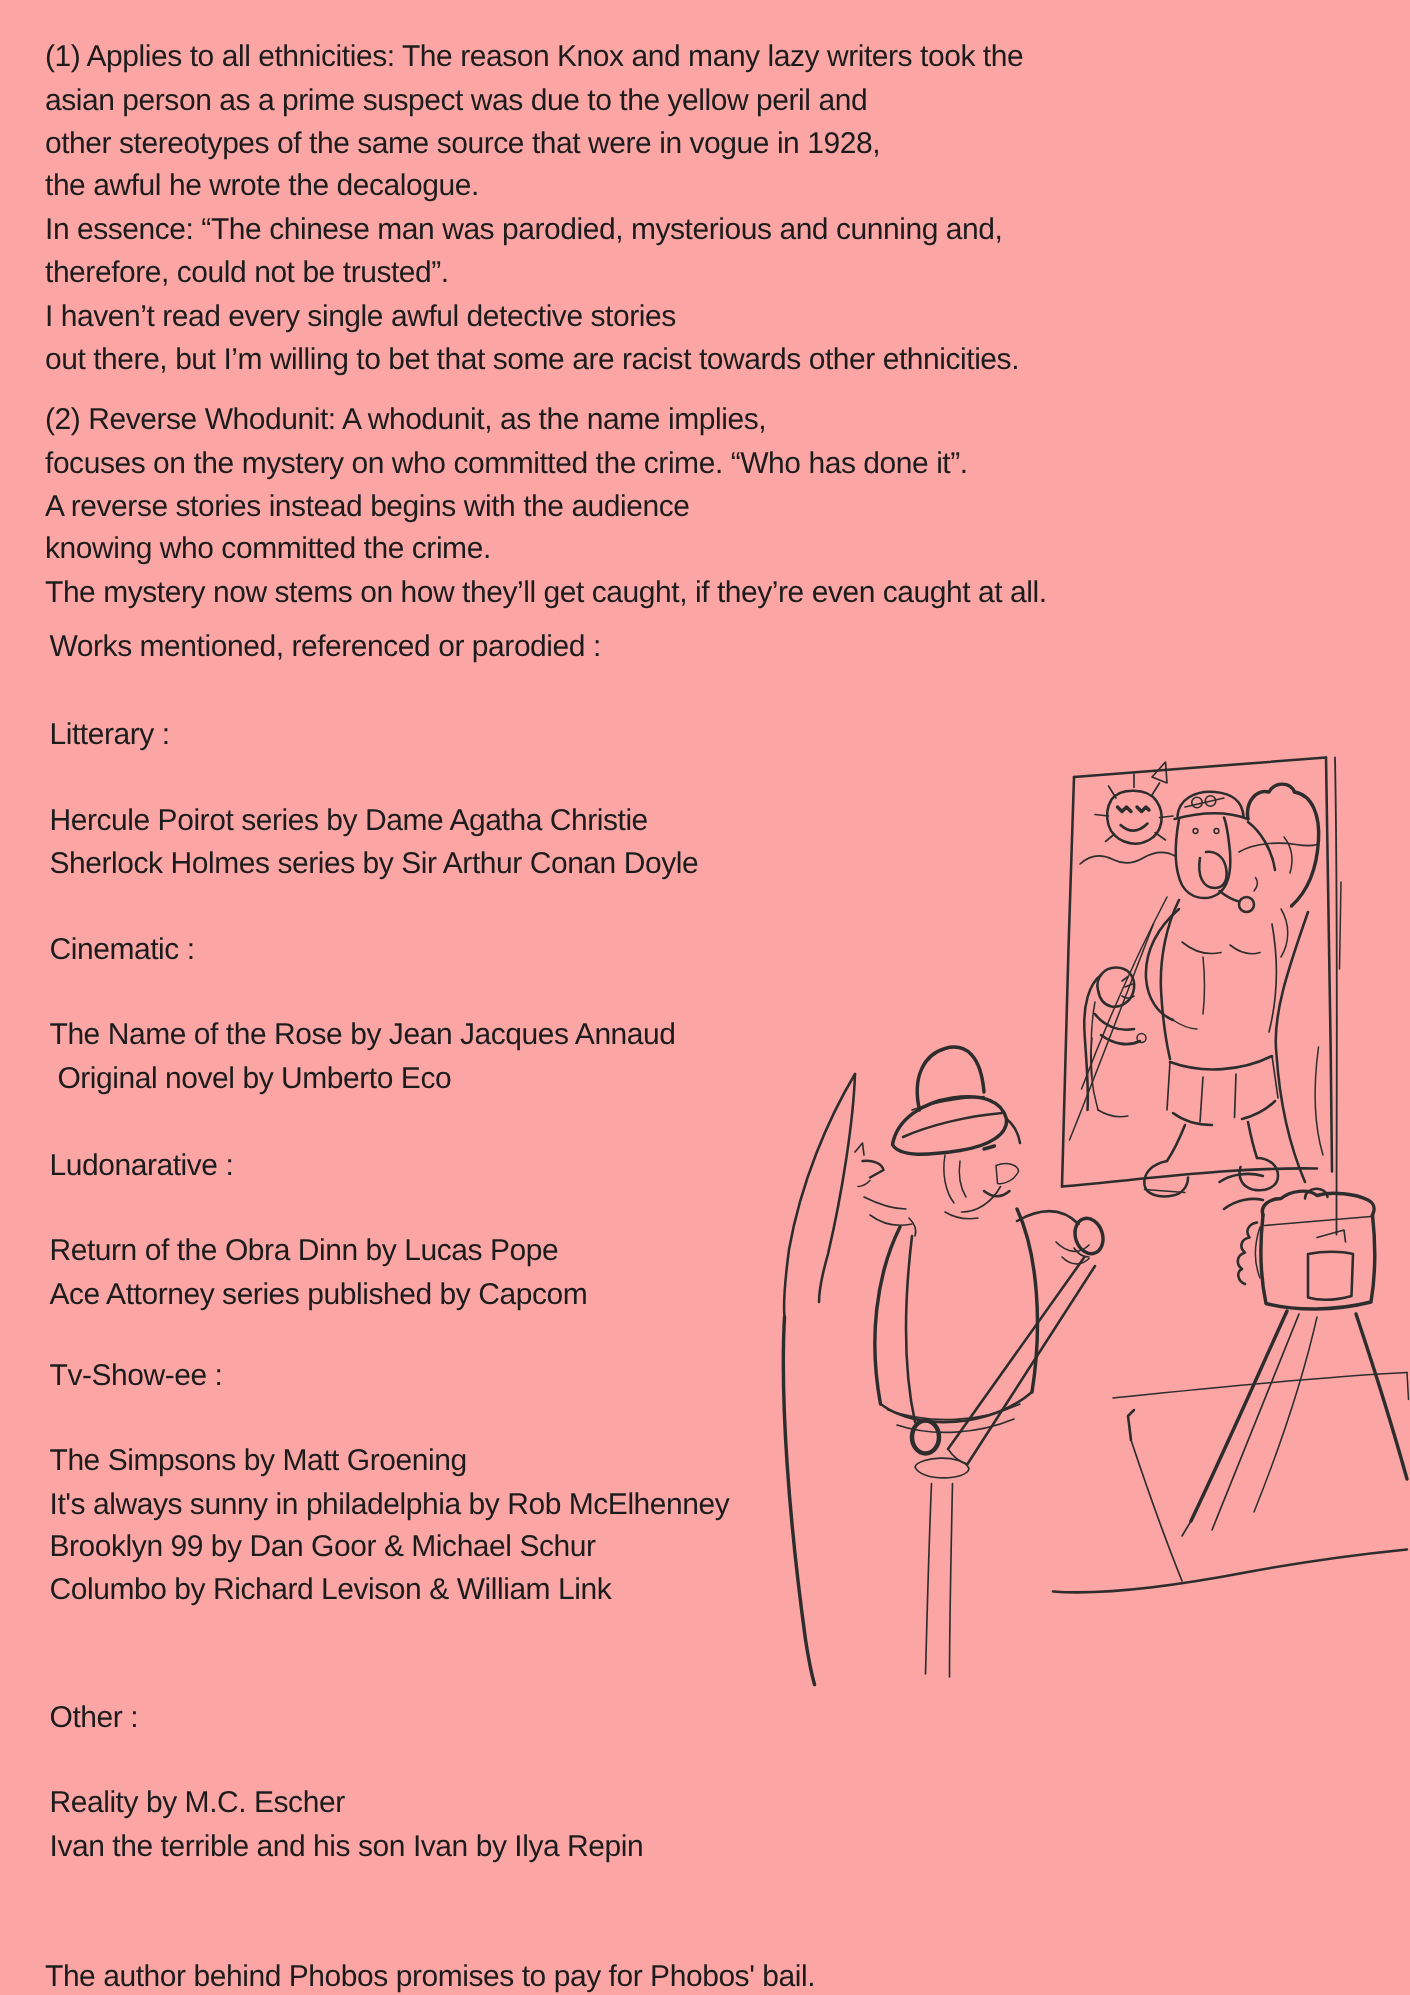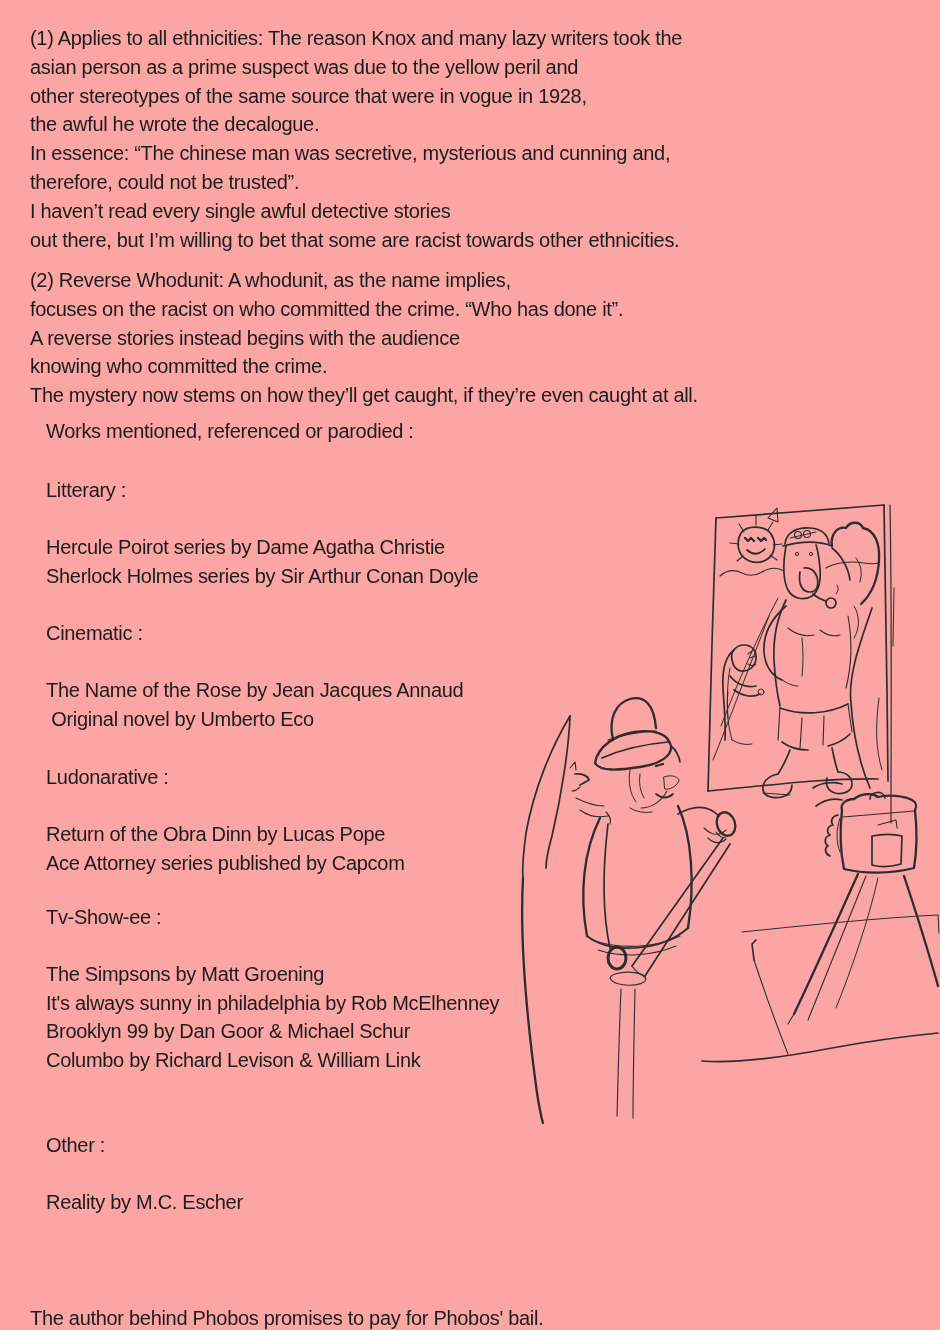--- a/index.html
+++ b/index.html
@@ -9,21 +9,21 @@
     background:#fca5a5;
     overflow:hidden;
     font-family:"Liberation Sans",sans-serif;
     font-weight:400;
     color:#1c1c1c;
     font-size:20px;
     letter-spacing:-0.3px;
     line-height:28.8px;
   }
   .tb{position:absolute;left:30px;}
-  .tb.indented{left:46px;}
+  .tb.indented{left:33px;}
   .line{white-space:pre;}
   .items{margin-top:28px;}
   .sketch{position:absolute;left:480px;top:488px;width:460px;height:645px;pointer-events:none;}
   .sketch path, .sketch ellipse, .sketch circle{fill:none;stroke:#2d2d2d;stroke-linecap:round;stroke-linejoin:round;}
   .s1{stroke-width:1.1;}
   .s2{stroke-width:1.7;}
   .s3{stroke-width:2.3;}
   .s4{stroke-width:3;}
   .lt{stroke:#9b9b9b;stroke-width:1;}
   .md{stroke:#6a6a6a;stroke-width:1.2;}
@@ -32,29 +32,29 @@
 </head>
 <body>
 
 <div class="page">
 
   <div class="tb" style="top:24px">
     <div class="line">(1) Applies to all ethnicities: The reason Knox and many lazy writers took the</div>
     <div class="line">asian person as a prime suspect was due to the yellow peril and</div>
     <div class="line">other stereotypes of the same source that were in vogue in 1928,</div>
     <div class="line">the awful he wrote the decalogue.</div>
-    <div class="line">In essence: “The chinese man was secretive, mysterious and cunning and,</div>
+    <div class="line">In essence: “The chinese man was parodied, mysterious and cunning and,</div>
     <div class="line">therefore, could not be trusted”.</div>
     <div class="line">I haven’t read every single awful detective stories</div>
     <div class="line">out there, but I’m willing to bet that some are racist towards other ethnicities.</div>
   </div>
 
   <div class="tb" style="top:266px">
     <div class="line">(2) Reverse Whodunit: A whodunit, as the name implies,</div>
-    <div class="line">focuses on the racist on who committed the crime. “Who has done it”.</div>
+    <div class="line">focuses on the mystery on who committed the crime. “Who has done it”.</div>
     <div class="line">A reverse stories instead begins with the audience</div>
     <div class="line">knowing who committed the crime.</div>
     <div class="line">The mystery now stems on how they’ll get caught, if they’re even caught at all.</div>
   </div>
 
   <div class="tb indented" style="top:417px">
     <div class="line">Works mentioned, referenced or parodied :</div>
   </div>
 
   <div class="tb indented" style="top:476px">
@@ -88,20 +88,21 @@
       <div class="line">It's always sunny in philadelphia by Rob McElhenney</div>
       <div class="line">Brooklyn 99 by Dan Goor &amp; Michael Schur</div>
       <div class="line">Columbo by Richard Levison &amp; William Link</div>
     </div>
   </div>
 
   <div class="tb indented" style="top:1131px">
     <div class="line">Other :</div>
     <div class="items">
       <div class="line">Reality by M.C. Escher</div>
+      <div class="line">Ivan the terrible and his son Ivan by Ilya Repin</div>
     </div>
   </div>
 
   <div class="tb" style="top:1304px">
     <div class="line">The author behind Phobos promises to pay for Phobos' bail.</div>
   </div>
 
   <svg class="sketch" viewBox="0 0 460 645" aria-hidden="true">
 
     <g>

